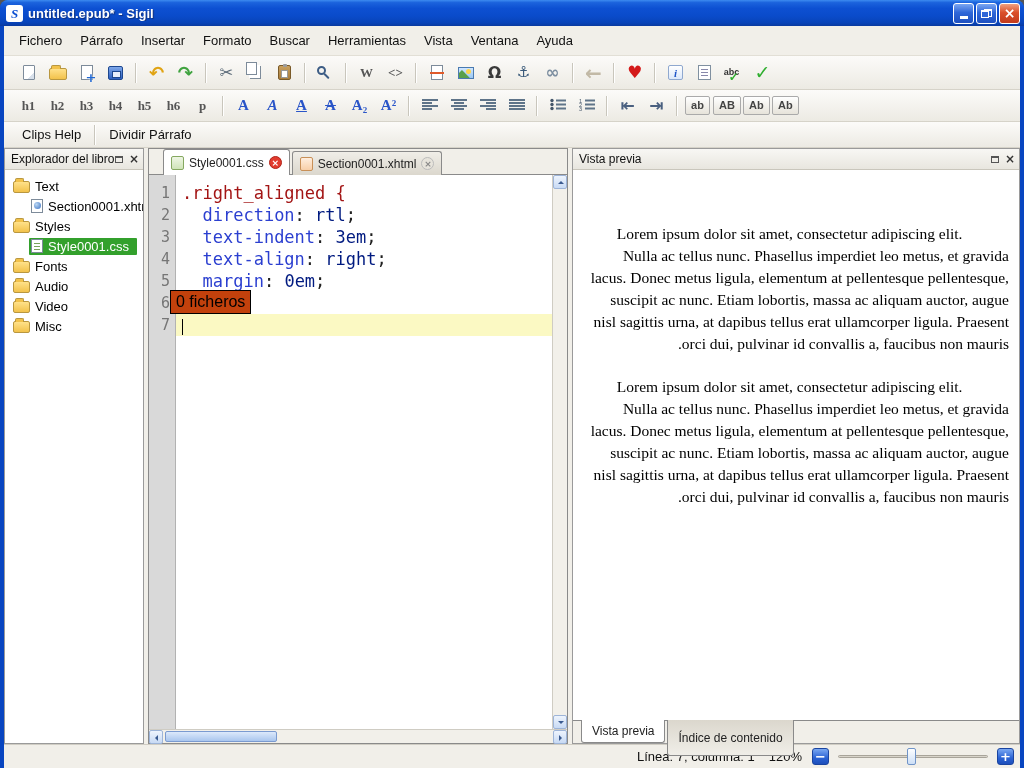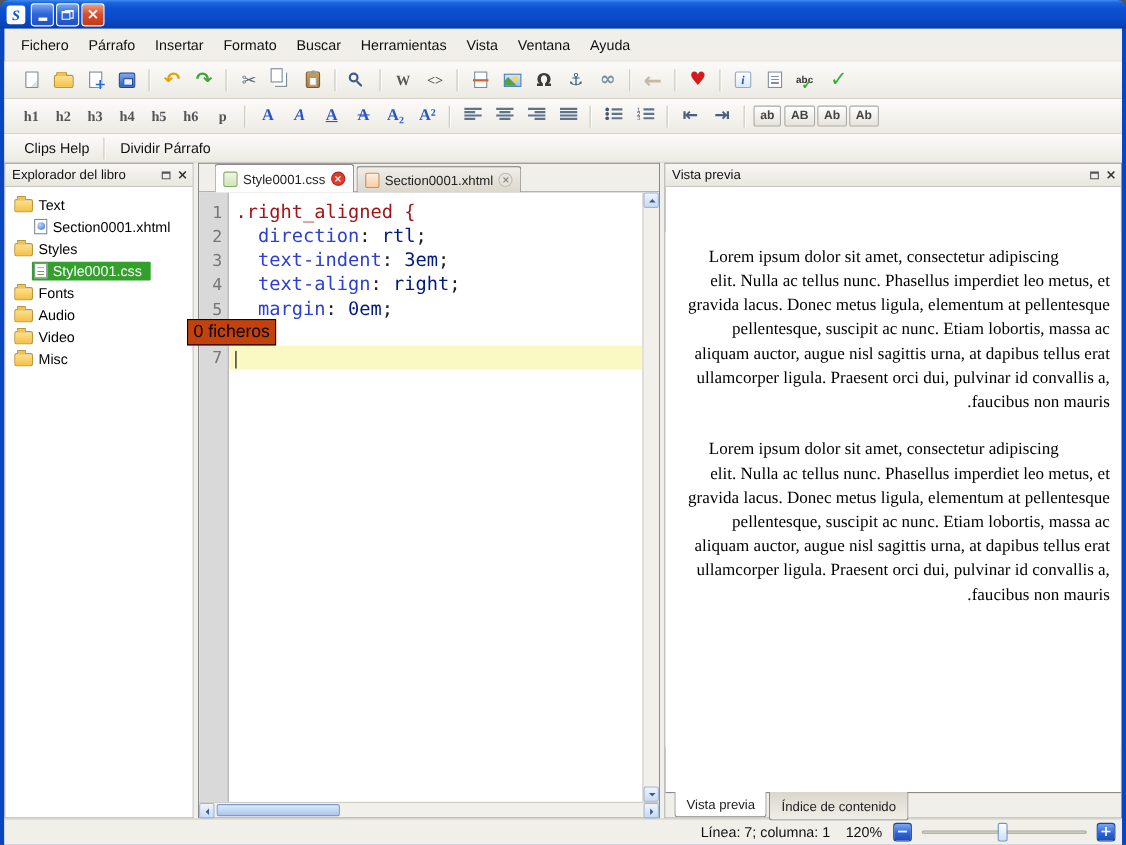--- a/index.html
+++ b/index.html
@@ -67,21 +67,21 @@
   .ic-info{width:15px;height:15px;background:linear-gradient(#fff,#dce8fa);border:1px solid #8fa8cf;border-radius:2px;position:relative;}
   .ic-info::after{content:"i";position:absolute;inset:0;color:#1f55c8;font:italic bold 11px/15px "Liberation Serif",serif;text-align:center;}
   .ic-book{width:13px;height:15px;background:#fff;border:1px solid #8090a0;position:relative;}
   .ic-book::after{content:"";position:absolute;left:2px;right:2px;top:3px;height:9px;background:repeating-linear-gradient(#88a 0 1px,transparent 1px 3px);}
   .ic-spell{position:relative;font:bold 9px/1 "Liberation Sans",sans-serif;color:#333;padding-right:4px;}
   .ic-spell::after{content:"✓";position:absolute;color:#2fae2f;font-size:12px;left:5px;top:3px;}
   
   .main{flex:1;display:flex;min-height:0;}
   .splitter{width:4px;flex:none;background:#f1efe9;}
   .panel{background:#fff;border:1px solid #9a9a9a;display:flex;flex-direction:column;min-width:0;}
-  .panel.left{width:172px;flex:none;}
+  .panel.left{width:140px;flex:none;}
   .panel.center{width:420px;flex:none;border-color:#8a8a8a;background:#f1efe9;}
   .panel.right{flex:1;gap:41px;}
   .dock-head{height:21px;flex:none;display:flex;align-items:center;background:linear-gradient(#f8f7f4,#e8e6df);
     border-bottom:1px solid #c9c6bc;padding:0 4px 0 6px;font-size:12px;color:#111;}
   .dock-title{flex:1;}
   .dock-btns{display:flex;align-items:center;gap:6px;}
   .dock-float{width:8px;height:7px;border:1px solid #555;border-top-width:2px;display:inline-block;}
   .dock-close{font:bold 12px/10px "DejaVu Sans",sans-serif;color:#333;}
   
   .tree{flex:1;background:#fff;padding-top:6px;font-size:13px;color:#000;overflow:hidden;}
@@ -139,21 +139,21 @@
   .sarrow.right{position:absolute;right:0;top:0;}
   .sarrow.right::after{border-left-color:#3a5a90;left:5px;top:4px;}
   .hthumb{position:absolute;left:16px;top:1px;width:112px;height:11px;border-radius:2px;
     background:linear-gradient(#dcE9fb,#aac6ee);border:1px solid #7a9ad0;}
   
   .preview{flex:1;background:#fff;overflow:hidden;padding:12px 10px 0 14px;
     font-family:"Liberation Serif",serif;font-size:15.5px;line-height:1.42;color:#000;}
   .preview p{direction:rtl;text-align:right;text-indent:3em;margin:0 0 1.35em 0;}
   .bottom-tabs{height:23px;flex:none;display:flex;align-items:flex-start;padding-left:8px;background:#f1efe9;
     border-top:1px solid #8a8a8a;gap:2px;}
-  .btab{display:inline-flex;align-items:center;height:26px;padding:0 10px;font-size:12px;color:#222;
+  .btab{display:inline-flex;align-items:center;height:36px;padding:0 10px;font-size:12px;color:#222;
     border:1px solid #8a8a8a;border-top:none;border-radius:0 0 3px 3px;background:linear-gradient(#dbd7cd,#f0eee8);
     position:relative;top:-1px;}
   .btab.active{background:#fff;height:23px;}
   
   .statusbar{height:24px;flex:none;display:flex;align-items:center;justify-content:flex-end;
     background:#f1efe9;border-top:1px solid #d0cdc4;font-size:13px;color:#111;padding-right:6px;}
   .status-pos{margin-right:14px;}
   .status-zoom{margin-right:10px;}
   .zbtn{width:17px;height:17px;border-radius:3px;background:linear-gradient(#7aa8f2,#2a62d4 60%,#1e4fba);
     border:1px solid #1a44a0;color:#fff;font:bold 13px/15px "DejaVu Sans",sans-serif;text-align:center;flex:none;}
@@ -163,20 +163,21 @@
   
   .tooltip{position:absolute;left:170px;top:290px;background:#c2410c;border:1px solid #000;
     padding:2px 5px;font-size:16px;color:#000;z-index:50;}
 </style>
 </head>
 <body>
 
 <div class="window">
   <div class="titlebar">
     <span class="app-icon">S</span>
+    <span class="title-text">untitled.epub* - Sigil</span>
     <span class="win-btns">
       <span class="wbtn min">
           <span class="min-glyph"></span>
         </span>
       <span class="wbtn max">
           <span class="max-glyph"></span>
         </span>
       <span class="wbtn close">×</span>
     </span>
   </div>

